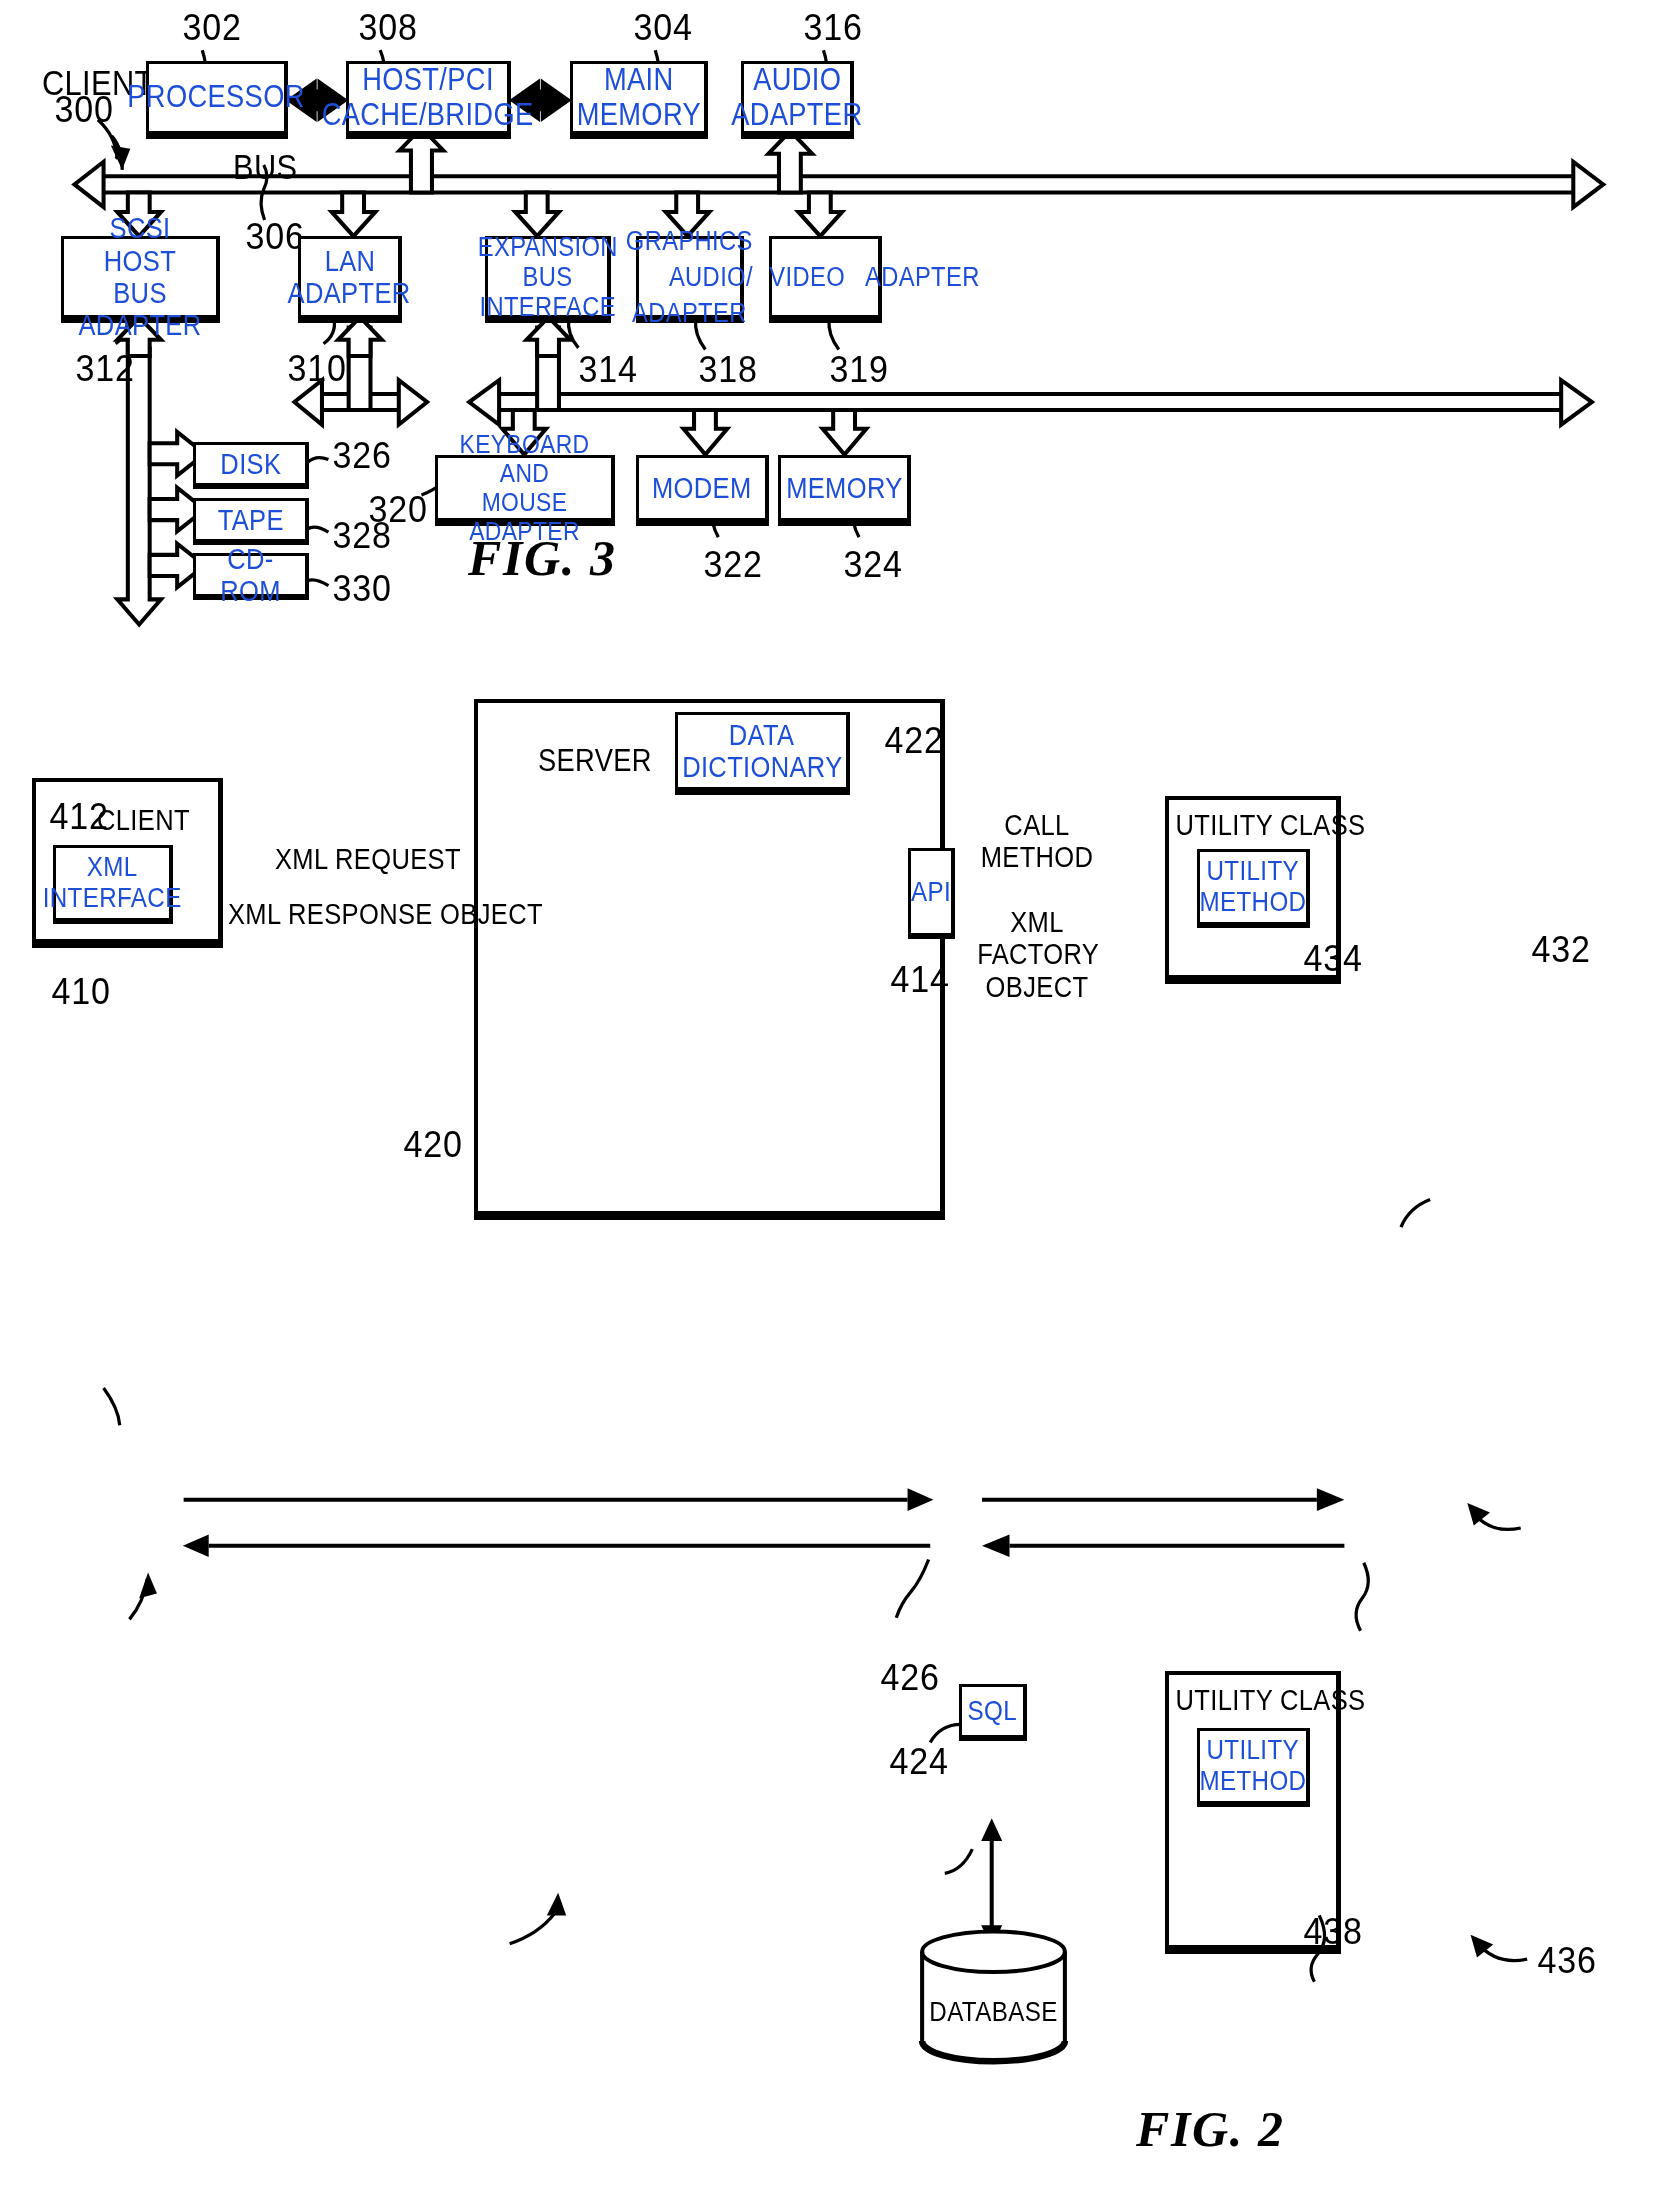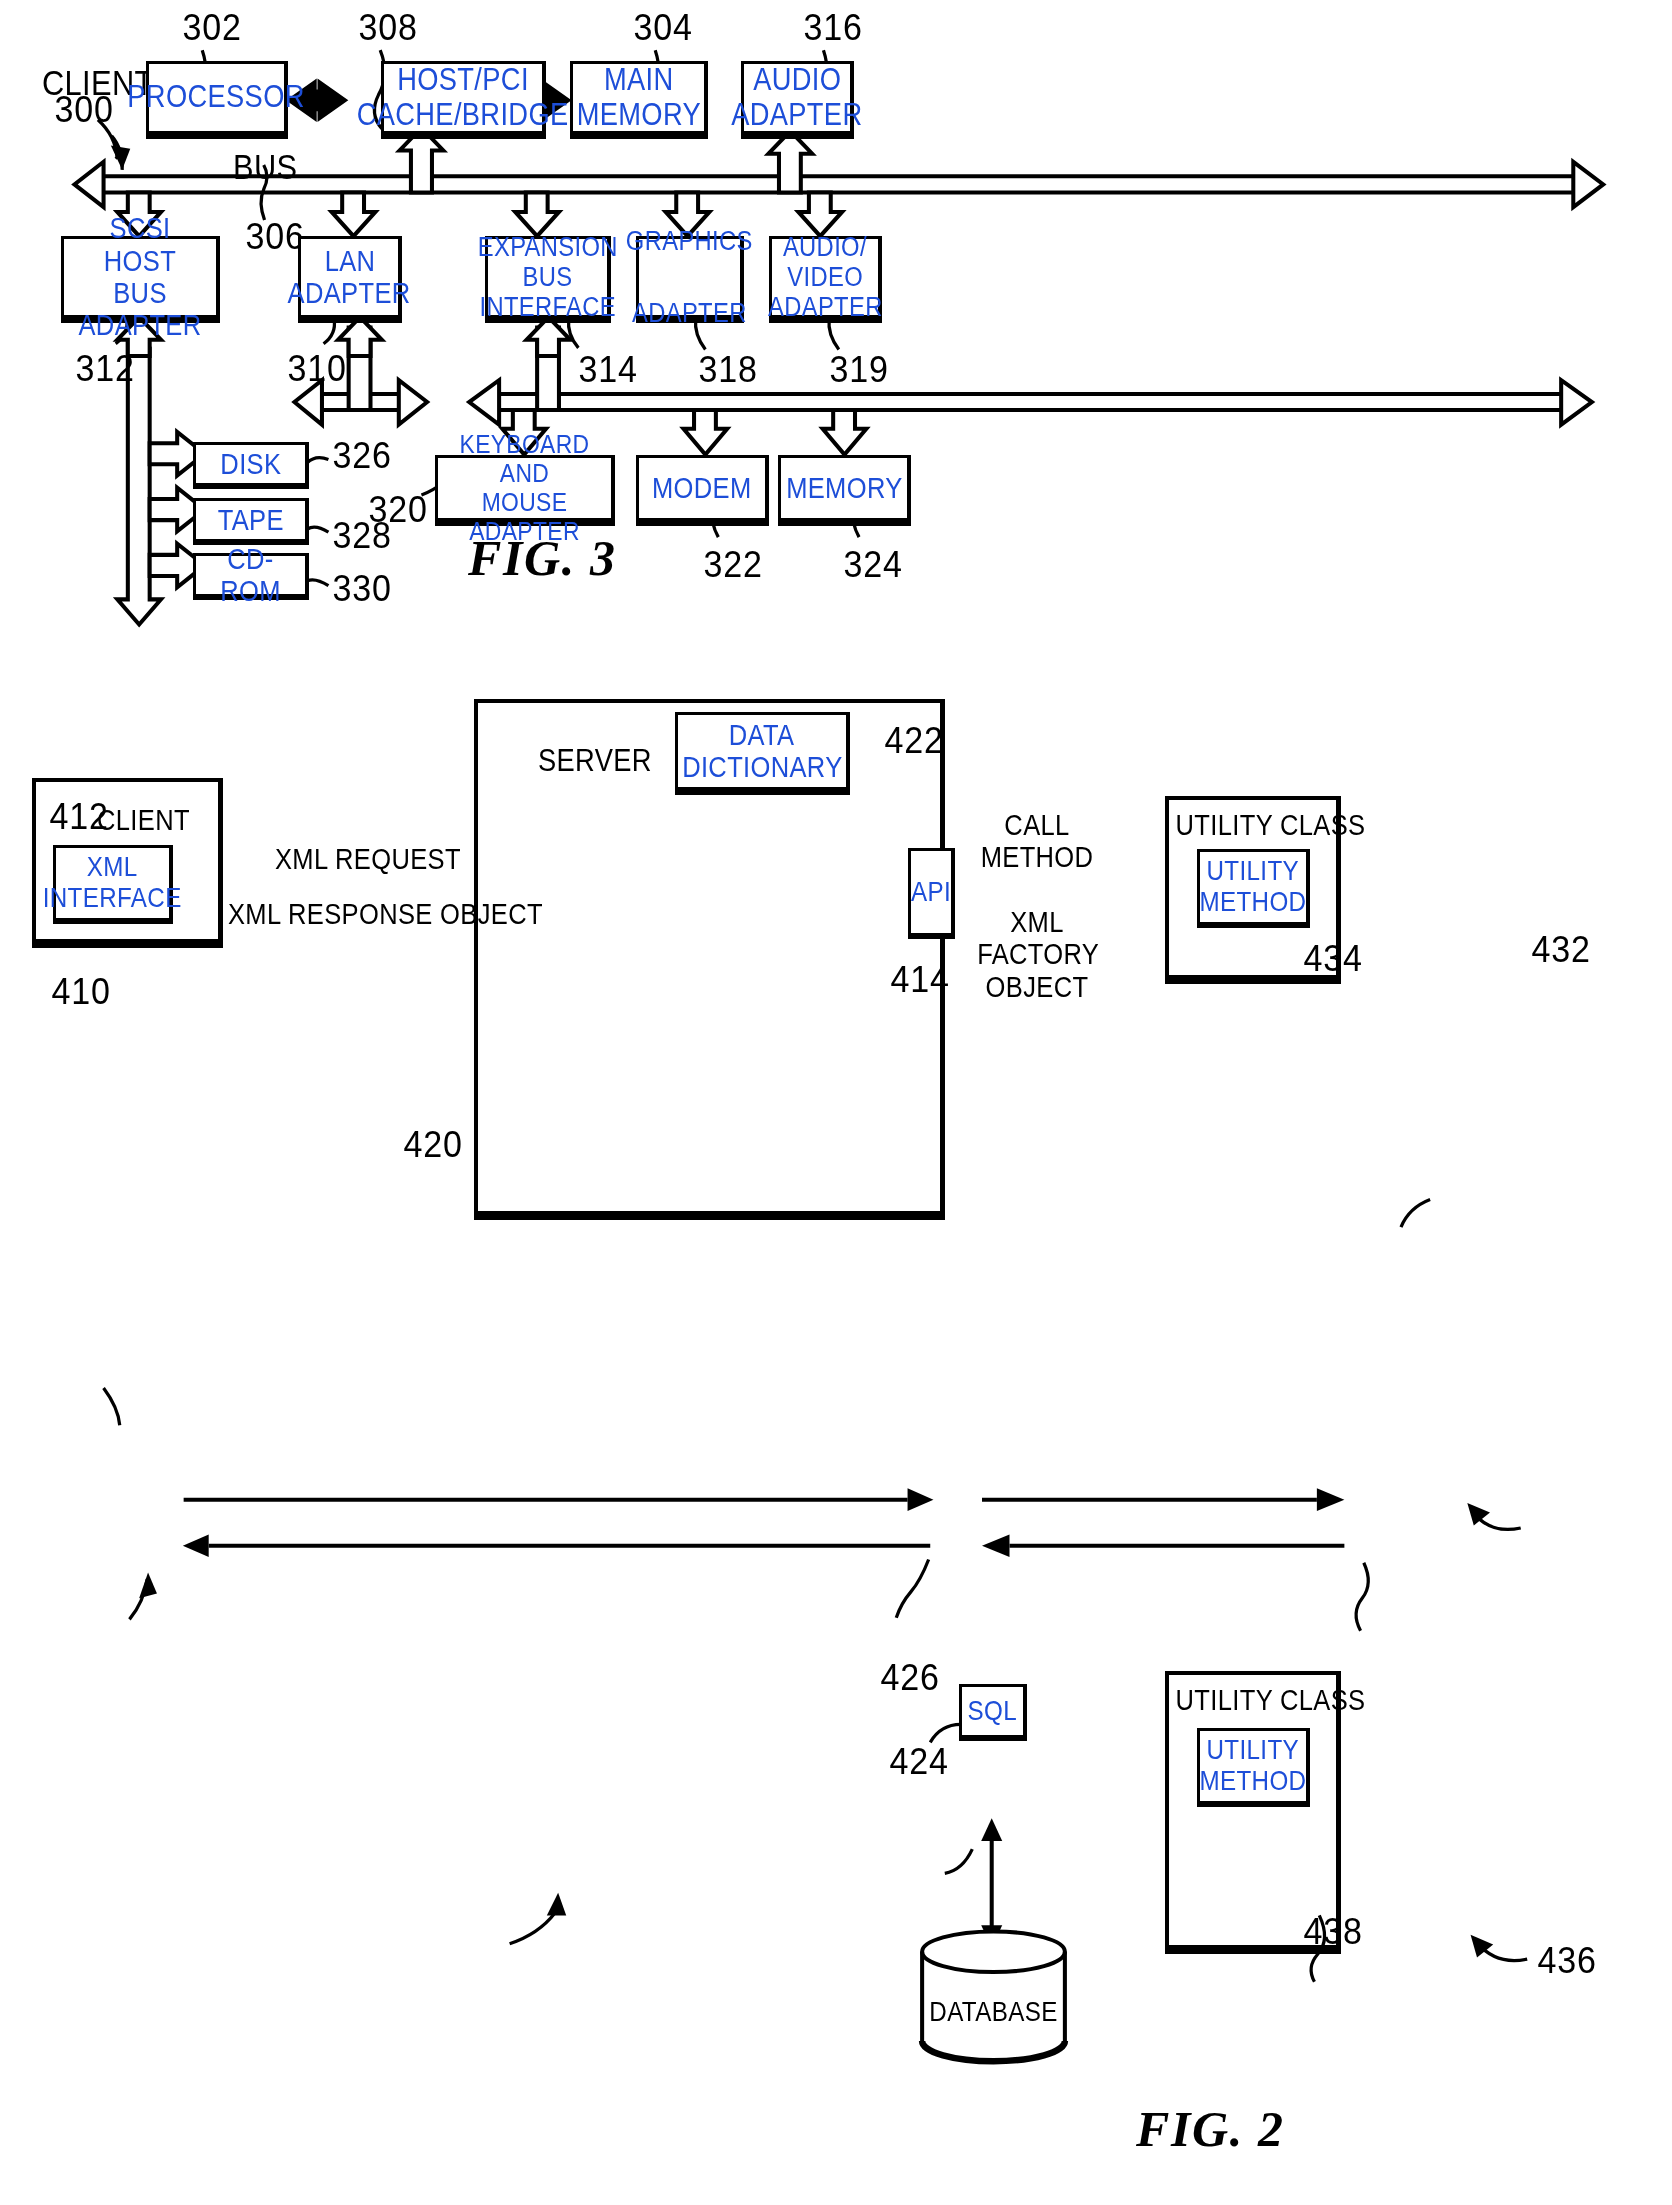--- a/index.html
+++ b/index.html
@@ -287,21 +287,21 @@
       <span>304</span>
     </div>
   <div class="ref" style="left:801px; top:6.5px;">
       <span>316</span>
     </div>
 
   <div class="box" style="left:146px; top:61px; width:142px; height:78px; font-size:31px;">
     <span class="boxlabel">PROCESSOR</span>
   </div>
 
-  <div class="box" style="left:346px; top:61px; width:165px; height:78px; font-size:31px; flex-direction:column;margin-left:35px;">
+  <div class="box" style="left:346px; top:61px; width:165px; height:78px; font-size:31px; flex-direction:column;">
     <span class="boxlabel">HOST/PCI</span>
     <span class="boxlabel">CACHE/BRIDGE</span>
   </div>
 
   <div class="box" style="left:570px; top:61px; width:138px; height:78px; font-size:31px; flex-direction:column;">
     <span class="boxlabel">MAIN</span>
     <span class="boxlabel">MEMORY</span>
   </div>
 
   <div class="box" style="left:741px; top:61px; width:113px; height:78px; font-size:31px; flex-direction:column;">
@@ -330,21 +330,21 @@
     <span class="boxlabel">EXPANSION</span>
     <span class="boxlabel">BUS</span>
     <span class="boxlabel">INTERFACE</span>
   </div>
 
   <div class="box" style="left:636px; top:236px; width:108px; height:87px; font-size:27px; flex-direction:column;gap:42px;">
     <span class="boxlabel">GRAPHICS</span>
     <span class="boxlabel">ADAPTER</span>
   </div>
 
-  <div class="box" style="left:769px; top:236px; width:113px; height:87px; font-size:27px; flex-direction:column;">
+  <div class="box" style="left:769px; top:236px; width:113px; height:87px; font-size:27px; flex-direction:row;">
     <span class="boxlabel">AUDIO/</span>
     <span class="boxlabel">VIDEO</span>
     <span class="boxlabel">ADAPTER</span>
   </div>
 
   <div class="ref" style="left:73px; top:348px;">
       <span>312</span>
     </div>
   <div class="ref" style="left:285px; top:348px;">
       <span>310</span>

